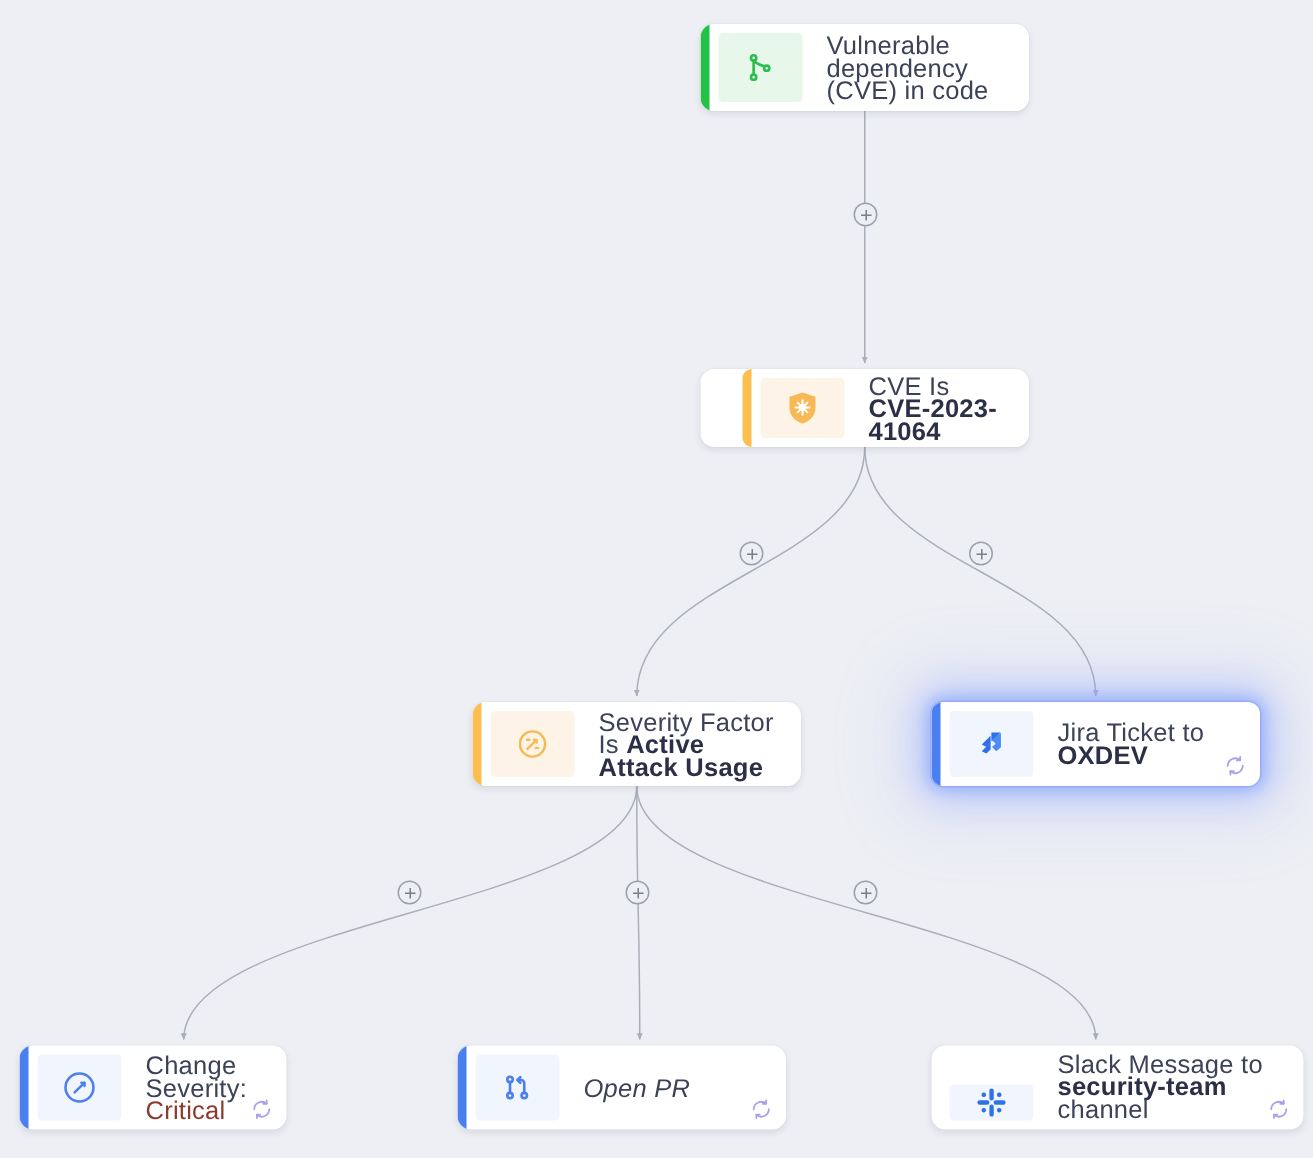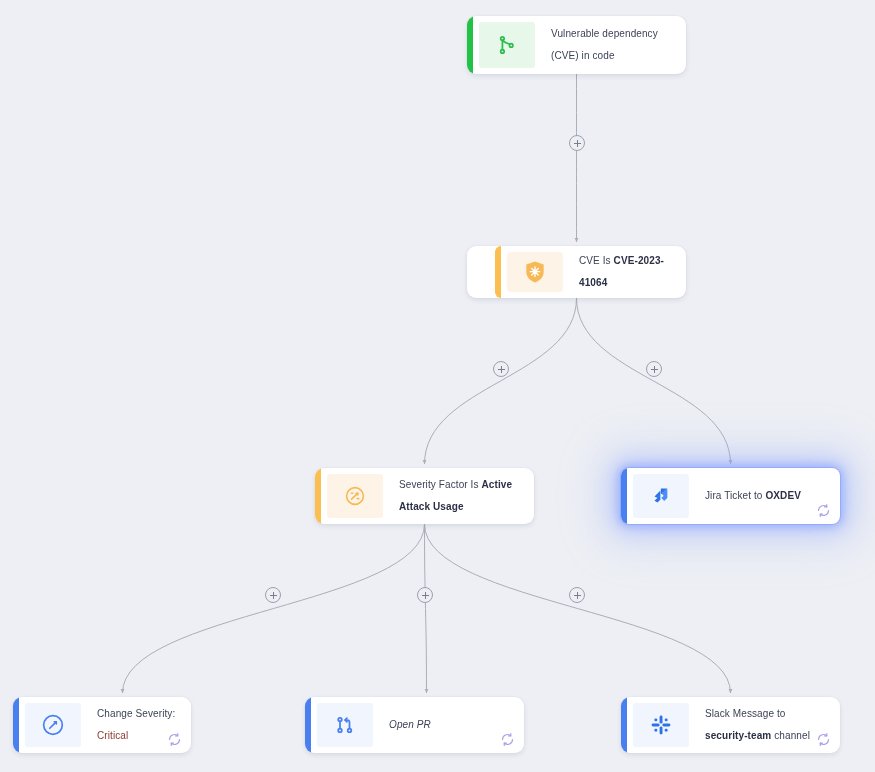--- a/index.html
+++ b/index.html
@@ -56,22 +56,22 @@
   }
   .node .node-body {
     flex: 1 1 auto;
     position: relative;
     display: flex;
     align-items: center;
     padding: 6px 14px 6px 16px;
     min-width: 0;
   }
   .node .node-label {
-    font-size: 10px;
-    line-height: 22px;
+    font-size: 17px;
+    line-height: 15px;
     color: #3c4257;
     letter-spacing: 0.01em;
     word-break: break-word;
   }
   .node .node-label b {
     font-weight: 700;
     color: #2b3046;
   }
   .node .node-label .crit {
     color: #8a3b2e;
@@ -247,21 +247,21 @@
         <div class="node-body">
           <div class="node-label">Open PR</div>
           <div class="refresh-badge"><svg width="15" height="15" viewBox="0 0 24 24" fill="none" stroke="#a79ae8" stroke-width="1.9" stroke-linecap="round" stroke-linejoin="round">
               <path d="M20 12a8 8 0 0 1 -13.2 6"></path>
               <path d="M4 12a8 8 0 0 1 13.2 -6"></path>
               <path d="M17.2 2.6 V6.2 H13.6"></path>
               <path d="M6.8 21.4 V17.8 H10.4"></path>
             </svg></div>
         </div>
       </div>
-      <div class="node" style="left: 621px; top: 697px; width: 219px; height: 56px;">
+      <div class="node" style="left: 621px; top: 697px; width: 248px; height: 56px; align-items: flex-end;">
         <div class="accent" style="background: rgb(74, 127, 240);"></div>
         <div class="icon-tile" style="background: rgb(241, 245, 254);">
           <svg width="24" height="24" viewBox="0 0 24 24" fill="#2f72e8">
             <rect x="10.6" y="2.6" width="2.9" height="8" rx="1.45"></rect>
             <rect x="10.6" y="13.4" width="2.9" height="8" rx="1.45"></rect>
             <rect x="2.6" y="10.55" width="8" height="2.9" rx="1.45"></rect>
             <rect x="13.4" y="10.55" width="8" height="2.9" rx="1.45"></rect>
             <rect x="5.4" y="5.4" width="2.9" height="2.9" rx="1.2"></rect>
             <rect x="15.7" y="5.4" width="2.9" height="2.9" rx="1.2"></rect>
             <rect x="5.4" y="15.7" width="2.9" height="2.9" rx="1.2"></rect>

